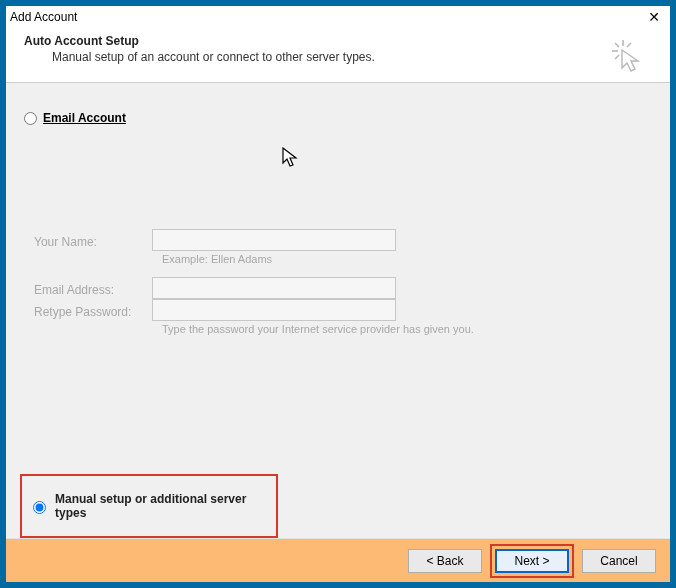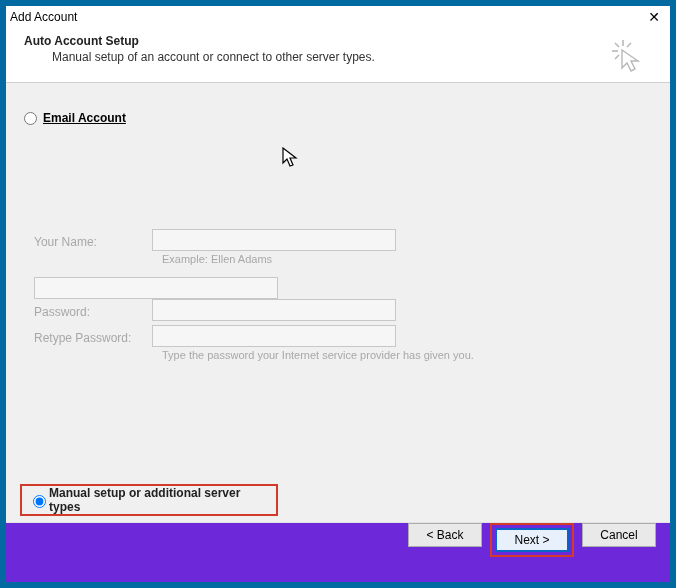--- a/index.html
+++ b/index.html
@@ -113,37 +113,38 @@
     font-size: 11px;
     color: #a8a8a8;
     margin-top: 2px;
     margin-bottom: 12px;
   }
   .form-hint.tall { margin-bottom: 16px; }
   .row-tight { margin-bottom: 4px; }
   .manual-row-wrap {
     position: absolute;
     left: 14px;
-    bottom: 6px;
+    bottom: 0;
     border: 2px solid #d23a2a;
-    padding: 0 6px;
+    padding: 16px 6px;
     width: 258px;
     display: flex;
     align-items: center;
+    gap: 6px;
   }
   .manual-row-wrap label {
     font-weight: bold;
     font-size: 12px;
   }
   .footer {
-    height: 60px;
-    background: #6d28d9;
+    height: 44px;
+    background: #fdba74;
     border-top: 1px solid #e2e2e2;
     display: flex;
-    align-items: flex-start;
+    align-items: center;
     justify-content: flex-end;
     padding-right: 14px;
     gap: 8px;
   }
   .btn {
     min-width: 74px;
     height: 24px;
     background: #e9e9e9;
     border: 1px solid #adadad;
     font-size: 12px;
@@ -211,27 +212,24 @@
 
     <div class="form-area">
 
       <div class="form-row">
         <div class="form-label">Your Name:</div>
         <div class="form-input" title=""></div>
       </div>
       <div class="form-hint">Example: Ellen Adams</div>
 
       <div class="form-row">
+        <div class="form-label">Email Address:</div>
         <div class="form-input" title=""></div>
       </div>
 
-      <div class="form-row row-tight">
-        <div class="form-label">Password:</div>
-        <div class="form-input" title=""></div>
-      </div>
       <div class="form-row">
         <div class="form-label">Retype Password:</div>
         <div class="form-input" title=""></div>
       </div>
       <div class="form-hint">Type the password your Internet service provider has given you.</div>
 
     </div>
 
     <div class="manual-row-wrap">
       <input type="radio" name="setupmode" checked="" style="">

